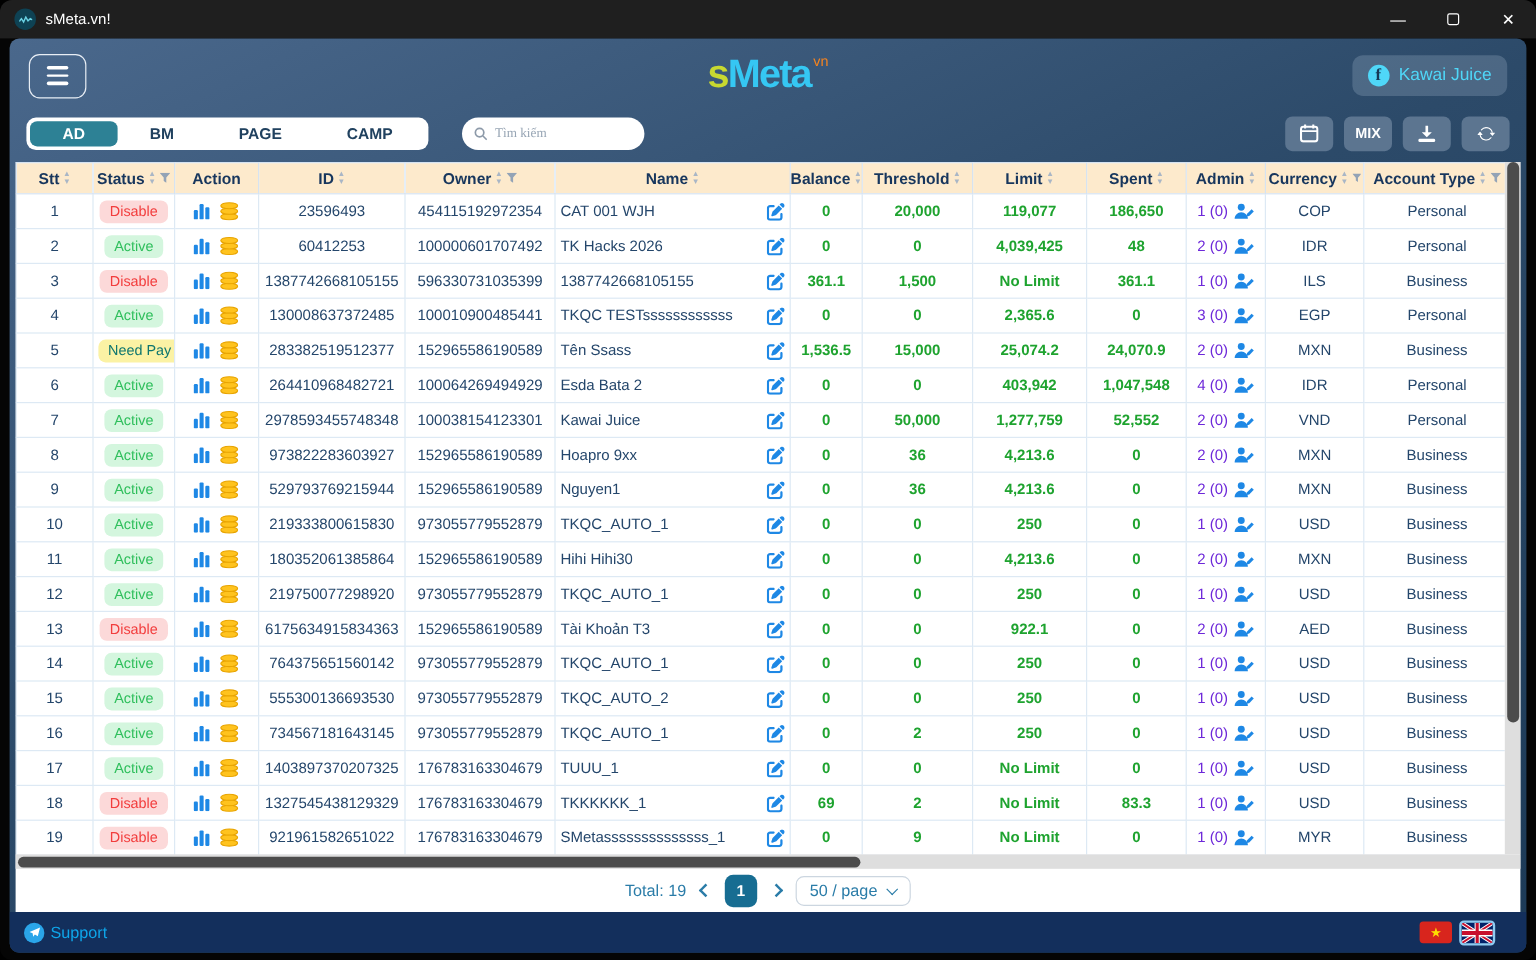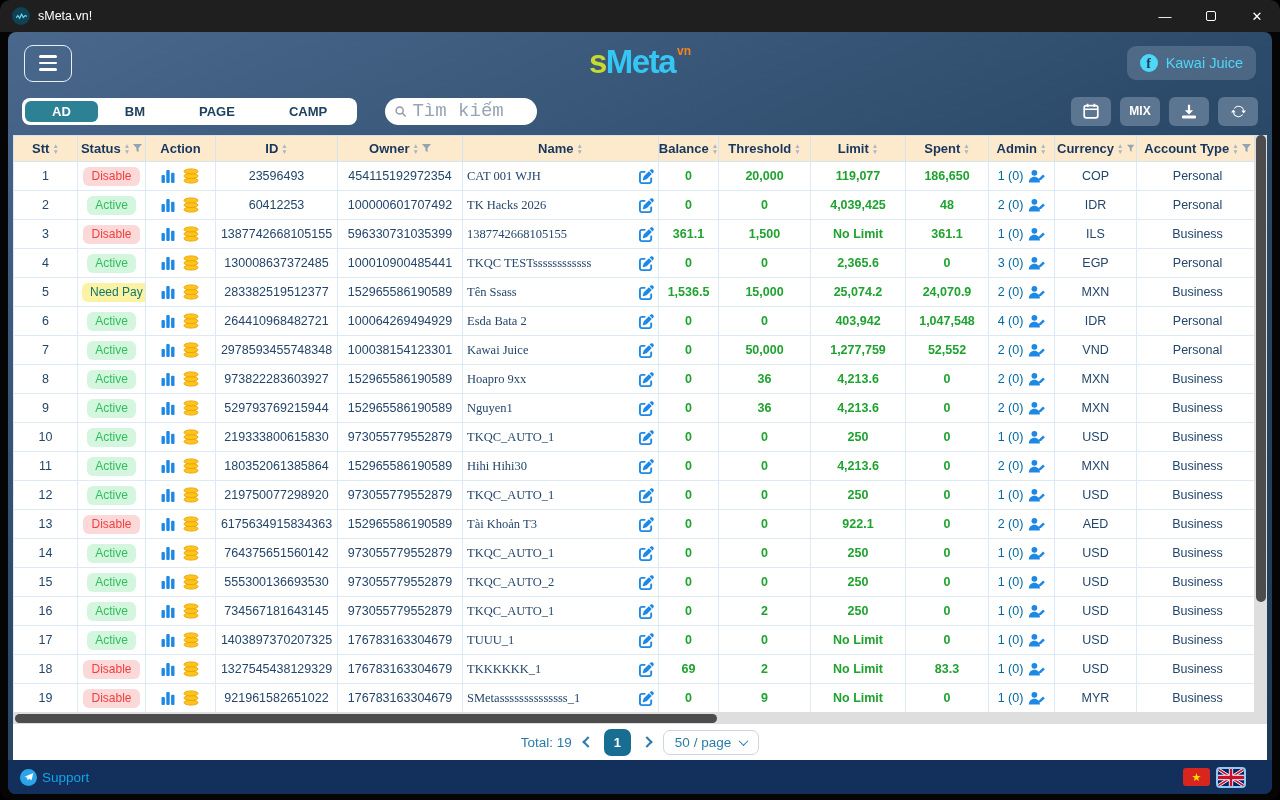--- a/index.html
+++ b/index.html
@@ -18,55 +18,55 @@
   .app { position:absolute; top:32px; left:8px; right:8px; bottom:6px; border-radius:8px; overflow:hidden;
          background:linear-gradient(155deg,#4a688c 0%,#2c4a69 45%,#1c3a57 100%); display:flex; flex-direction:column; }
 
   
   .header { height:56px; display:flex; align-items:center; padding:6px 16px 0; position:relative; flex:0 0 auto; }
   .hamburger { width:48px; height:37px; border:1px solid #e8eef5; border-radius:9px; display:flex; flex-direction:column; justify-content:center; align-items:center; gap:4px; cursor:pointer; background:transparent; }
   .hamburger i { display:block; width:18px; height:2.6px; background:#fff; border-radius:2px; }
   .logo { position:absolute; left:50%; top:50%; transform:translate(-50%,-46%); font-weight:bold; font-size:33px; letter-spacing:-1.5px; line-height:1; white-space:nowrap; }
   .logo .l-s { color:#c8d930; }
   .logo .l-meta { color:#35c7f3; }
-  .logo .l-vn { color:#f5831f; font-size:12px; letter-spacing:0; vertical-align:18px; margin-left:2px; font-weight:bold; }
+  .logo .l-vn { color:#f5831f; font-size:12px; letter-spacing:0; vertical-align:18px; margin-left:2px; font-weight:normal; }
   .profile-btn { margin-left:auto; height:34px; border-radius:9px; background:rgba(190,208,226,0.22); display:flex; align-items:center; gap:8px; padding:0 13px; color:#4fd7f8; font-size:14.5px; cursor:pointer; }
   .fb-icon { width:18px; height:18px; border-radius:50%; background:#4fd7f8; color:#173a57; font-weight:bold; font-size:14px; display:flex; align-items:flex-end; justify-content:center; font-family:"Liberation Serif",serif; line-height:1.15; }
 
   
   .toolbar { height:34px; margin-top:6px; display:flex; align-items:center; padding:0 14px; flex:0 0 auto; }
   .tabs { background:#fff; border-radius:8px; padding:3px; display:flex; align-items:center; }
   .tab { padding:3px 27px; font-size:13px; font-weight:bold; color:#20415f; border-radius:6px; cursor:pointer; }
   .tab.active { background:#2d8195; color:#fff; }
   .search { margin-left:28px; width:152px; height:27px; background:#fff; border-radius:14px; display:flex; align-items:center; padding:0 10px; gap:6px; }
-  .search input { border:none; outline:none; width:100%; font-size:19px; color:#333; background:transparent; font-family:Liberation Mono, monospace; }
+  .search input { border:none; outline:none; width:100%; font-size:11px; color:#333; background:transparent; font-family:Liberation Serif, serif; }
   .search input::placeholder { color:#97a5b4; }
   .toolbar-right { margin-left:auto; display:flex; gap:9px; }
   .tbtn { min-width:40px; height:29px; background:#5c7590; border-radius:6px; display:flex; align-items:center; justify-content:center; color:#fff; font-size:12px; font-weight:bold; cursor:pointer; padding:0 8px; }
 
   
   .content { flex:1; margin:7px 5px 0; background:#fff; display:flex; flex-direction:column; min-height:0; }
   .table-zone { flex:1; display:flex; min-height:0; }
   .table-area { flex:1; overflow:hidden; }
   table { width:100%; border-collapse:collapse; table-layout:fixed; }
   thead th { background:#fdeacc; font-size:13px; font-weight:bold; color:#17365d; height:26px; border:1px solid #d6e3f1; padding:0 2px; overflow:hidden; white-space:nowrap; }
   .th-in { display:flex; align-items:center; justify-content:center; gap:3px; }
   .sort-icon { display:inline-flex; flex-direction:column; line-height:0; }
   .sort-icon i { font-style:normal; font-size:6.5px; color:#a9b6c6; line-height:5.5px; }
   tbody td { height:29px; border:1px solid #dde9f4; font-size:12.5px; color:#24466b; text-align:center; padding:0 4px; overflow:hidden; white-space:nowrap; }
   td.c-name { text-align:left; }
-  .name-wrap { display:flex; align-items:center; justify-content:space-between; gap:4px;font-family:Liberation Serif, serif; }
+  .name-wrap { display:flex; align-items:center; justify-content:space-between; gap:4px; }
   .name-wrap .nm { overflow:hidden; text-overflow:ellipsis; }
   .num { color:#1ea32f; font-weight:bold; }
   .pill { display:inline-block; padding:2.5px 8px; border-radius:6px; font-size:12px; }
   .st-disable { background:#fcd9d9; color:#f23d3d; }
   .st-active  { background:#d4f6de; color:#2fbf5c; }
   .st-needpay { background:#fbf2a4; color:#0f766e; }
   .action-wrap { display:inline-flex; align-items:center; gap:7px; vertical-align:middle; }
-  .admin-wrap { display:inline-flex; align-items:center; gap:5px; color:#0369a1; }
+  .admin-wrap { display:inline-flex; align-items:center; gap:5px; color:#6d28d9; }
 
   
   .vscroll { width:13px; background:#dedede; position:relative; flex:0 0 auto; }
   .vscroll .thumb { position:absolute; top:0; left:1.5px; width:10px; height:81%; background:#4c4c4c; border-radius:5px; }
   .hscroll { height:12px; background:#dedede; position:relative; flex:0 0 auto; }
   .hscroll .thumb { position:absolute; top:1.5px; left:2px; height:9px; width:56%; background:#4c4c4c; border-radius:5px; }
 
   
   .pagination { height:36px; display:flex; align-items:center; justify-content:center; gap:12px; color:#2a7ca8; font-size:13.5px; flex:0 0 auto; }
   .chev { width:8px; height:8px; border-right:2px solid #2a7ca8; border-bottom:2px solid #2a7ca8; display:inline-block; cursor:pointer; }

